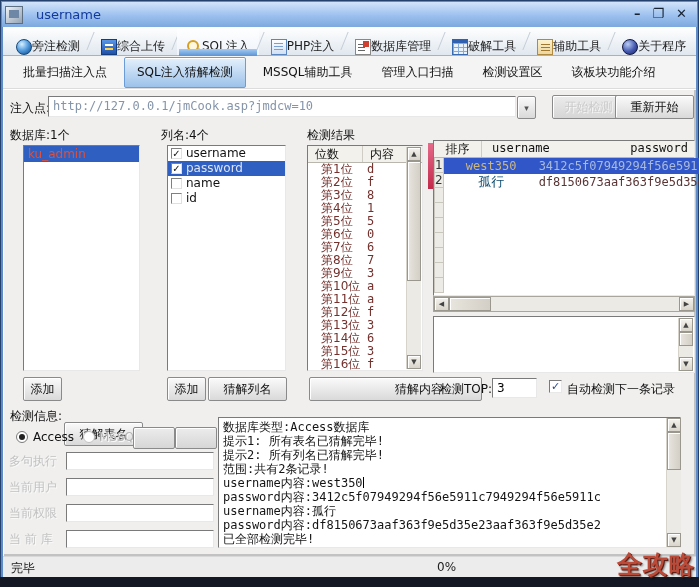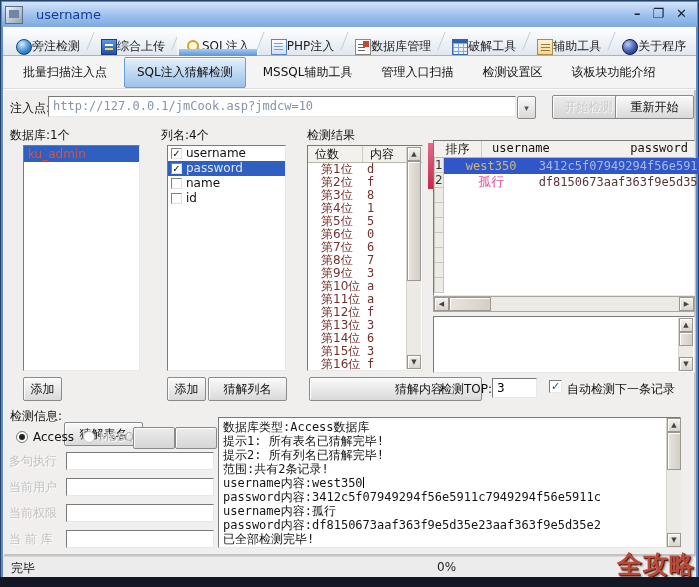--- a/index.html
+++ b/index.html
@@ -105,21 +105,21 @@
   .rec-h-idx{width:48px;text-align:center;border-right:1px solid #cfccc4;box-sizing:border-box;}
   .rec-h-user{width:100px;padding-left:10px;box-sizing:border-box;font-family:"DejaVu Sans Mono",monospace;}
   .rec-h-pass{flex:1;text-align:right;padding-right:6px;font-family:"DejaVu Sans Mono",monospace;}
   .rec-body{display:flex;position:absolute;left:0;top:17px;right:0;bottom:0;}
   .idx-col{width:36px;}
   .idxcell{height:15px;line-height:14px;background:#edebe6;border:1px solid #c9c6be;border-top:none;
     text-align:center;color:#333;box-sizing:border-box;}
   .rec-rows{flex:1;}
   .recrow{display:flex;height:16px;line-height:16px;align-items:center;}
   .recrow.sel{background:#3056c8;}
-  .ruser{width:95px;text-align:center;color:#ec4899;}
+  .ruser{width:95px;text-align:center;color:#0c4a6e;}
   .recrow.sel .ruser{color:#cdb77e;font-family:"DejaVu Sans Mono",monospace;}
   .recrow:not(.sel) .ruser{font-size:13px;}
   .rpass{flex:1;text-align:right;padding-right:6px;font-family:"DejaVu Sans Mono",monospace;color:#5a3535;}
   .recrow.sel .rpass{color:#a9bade;}
   .empty-box{position:absolute;background:#fff;border:1px solid;border-color:#7a7a7a #e8e8e8 #e8e8e8 #7a7a7a;box-sizing:border-box;}
   
   .radio{position:absolute;width:12px;height:12px;border:1px solid #7a7a7a;border-radius:50%;background:#fff;box-sizing:border-box;}
   .radio.sel::after{content:"";position:absolute;left:2px;top:2px;width:6px;height:6px;border-radius:50%;background:#222;}
   .radio.off{border-color:#c2c2c2;}
   .glabel{color:#b4b4b4;text-shadow:1px 1px 0 #fafafa;}

